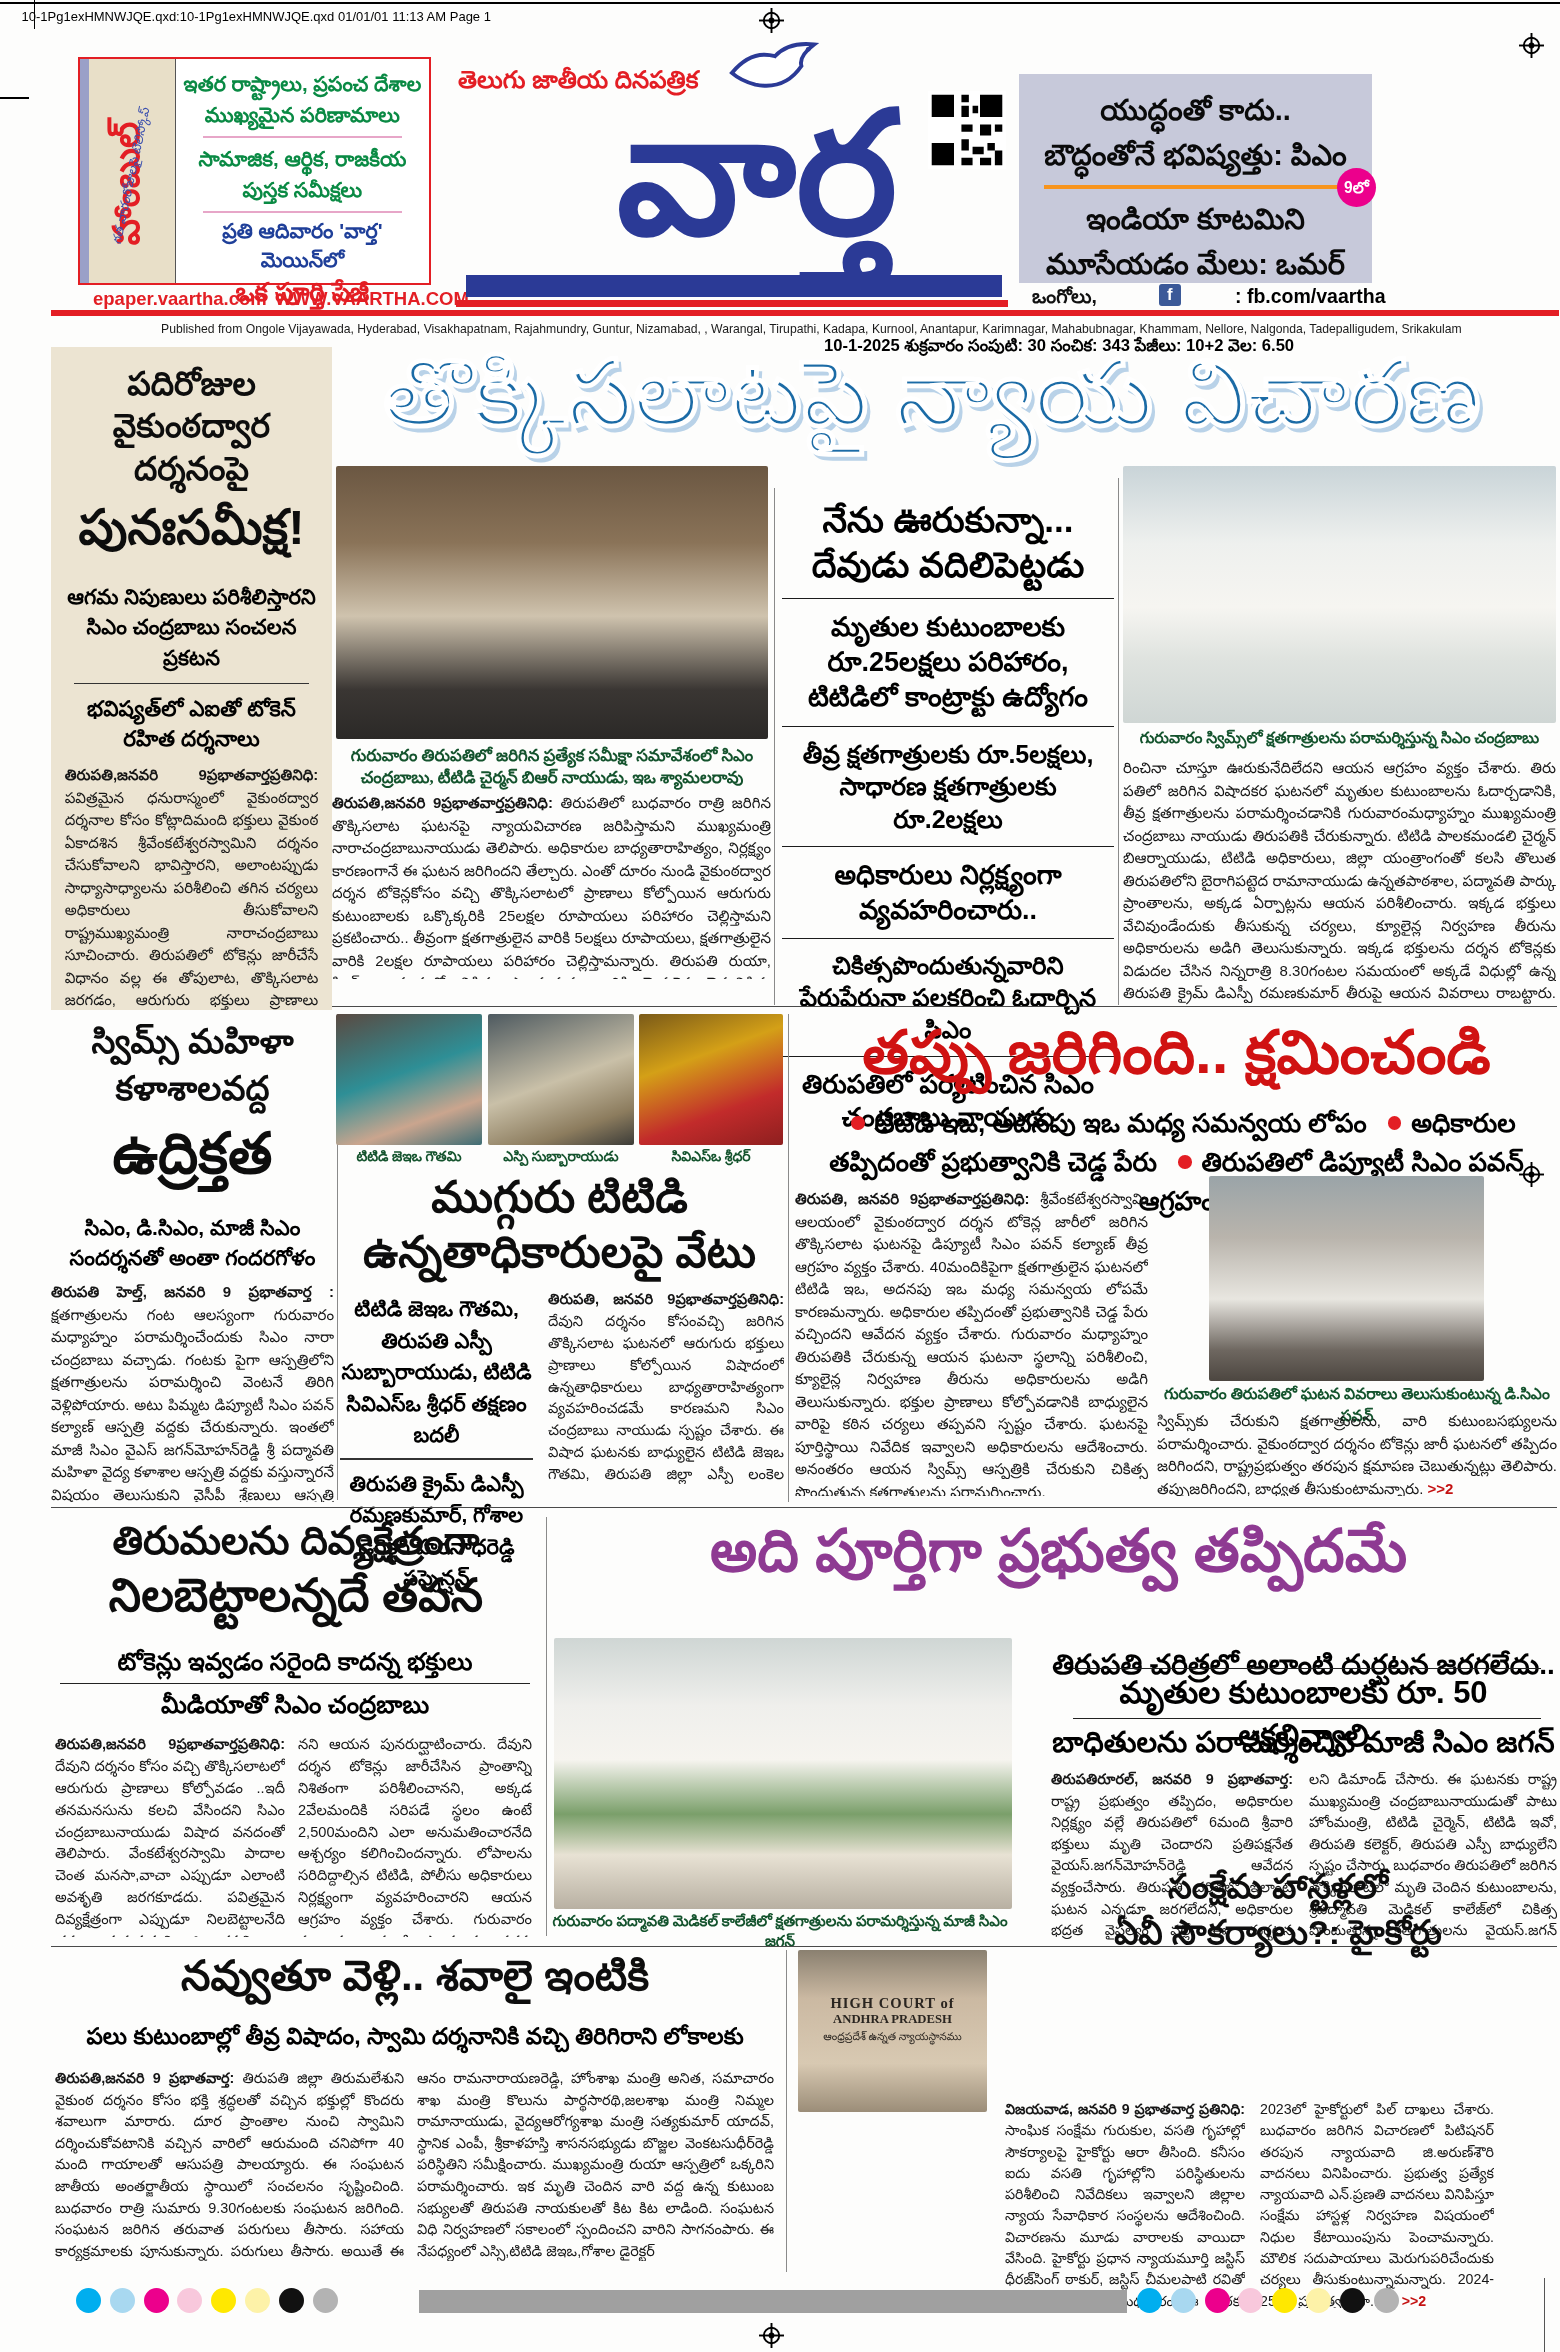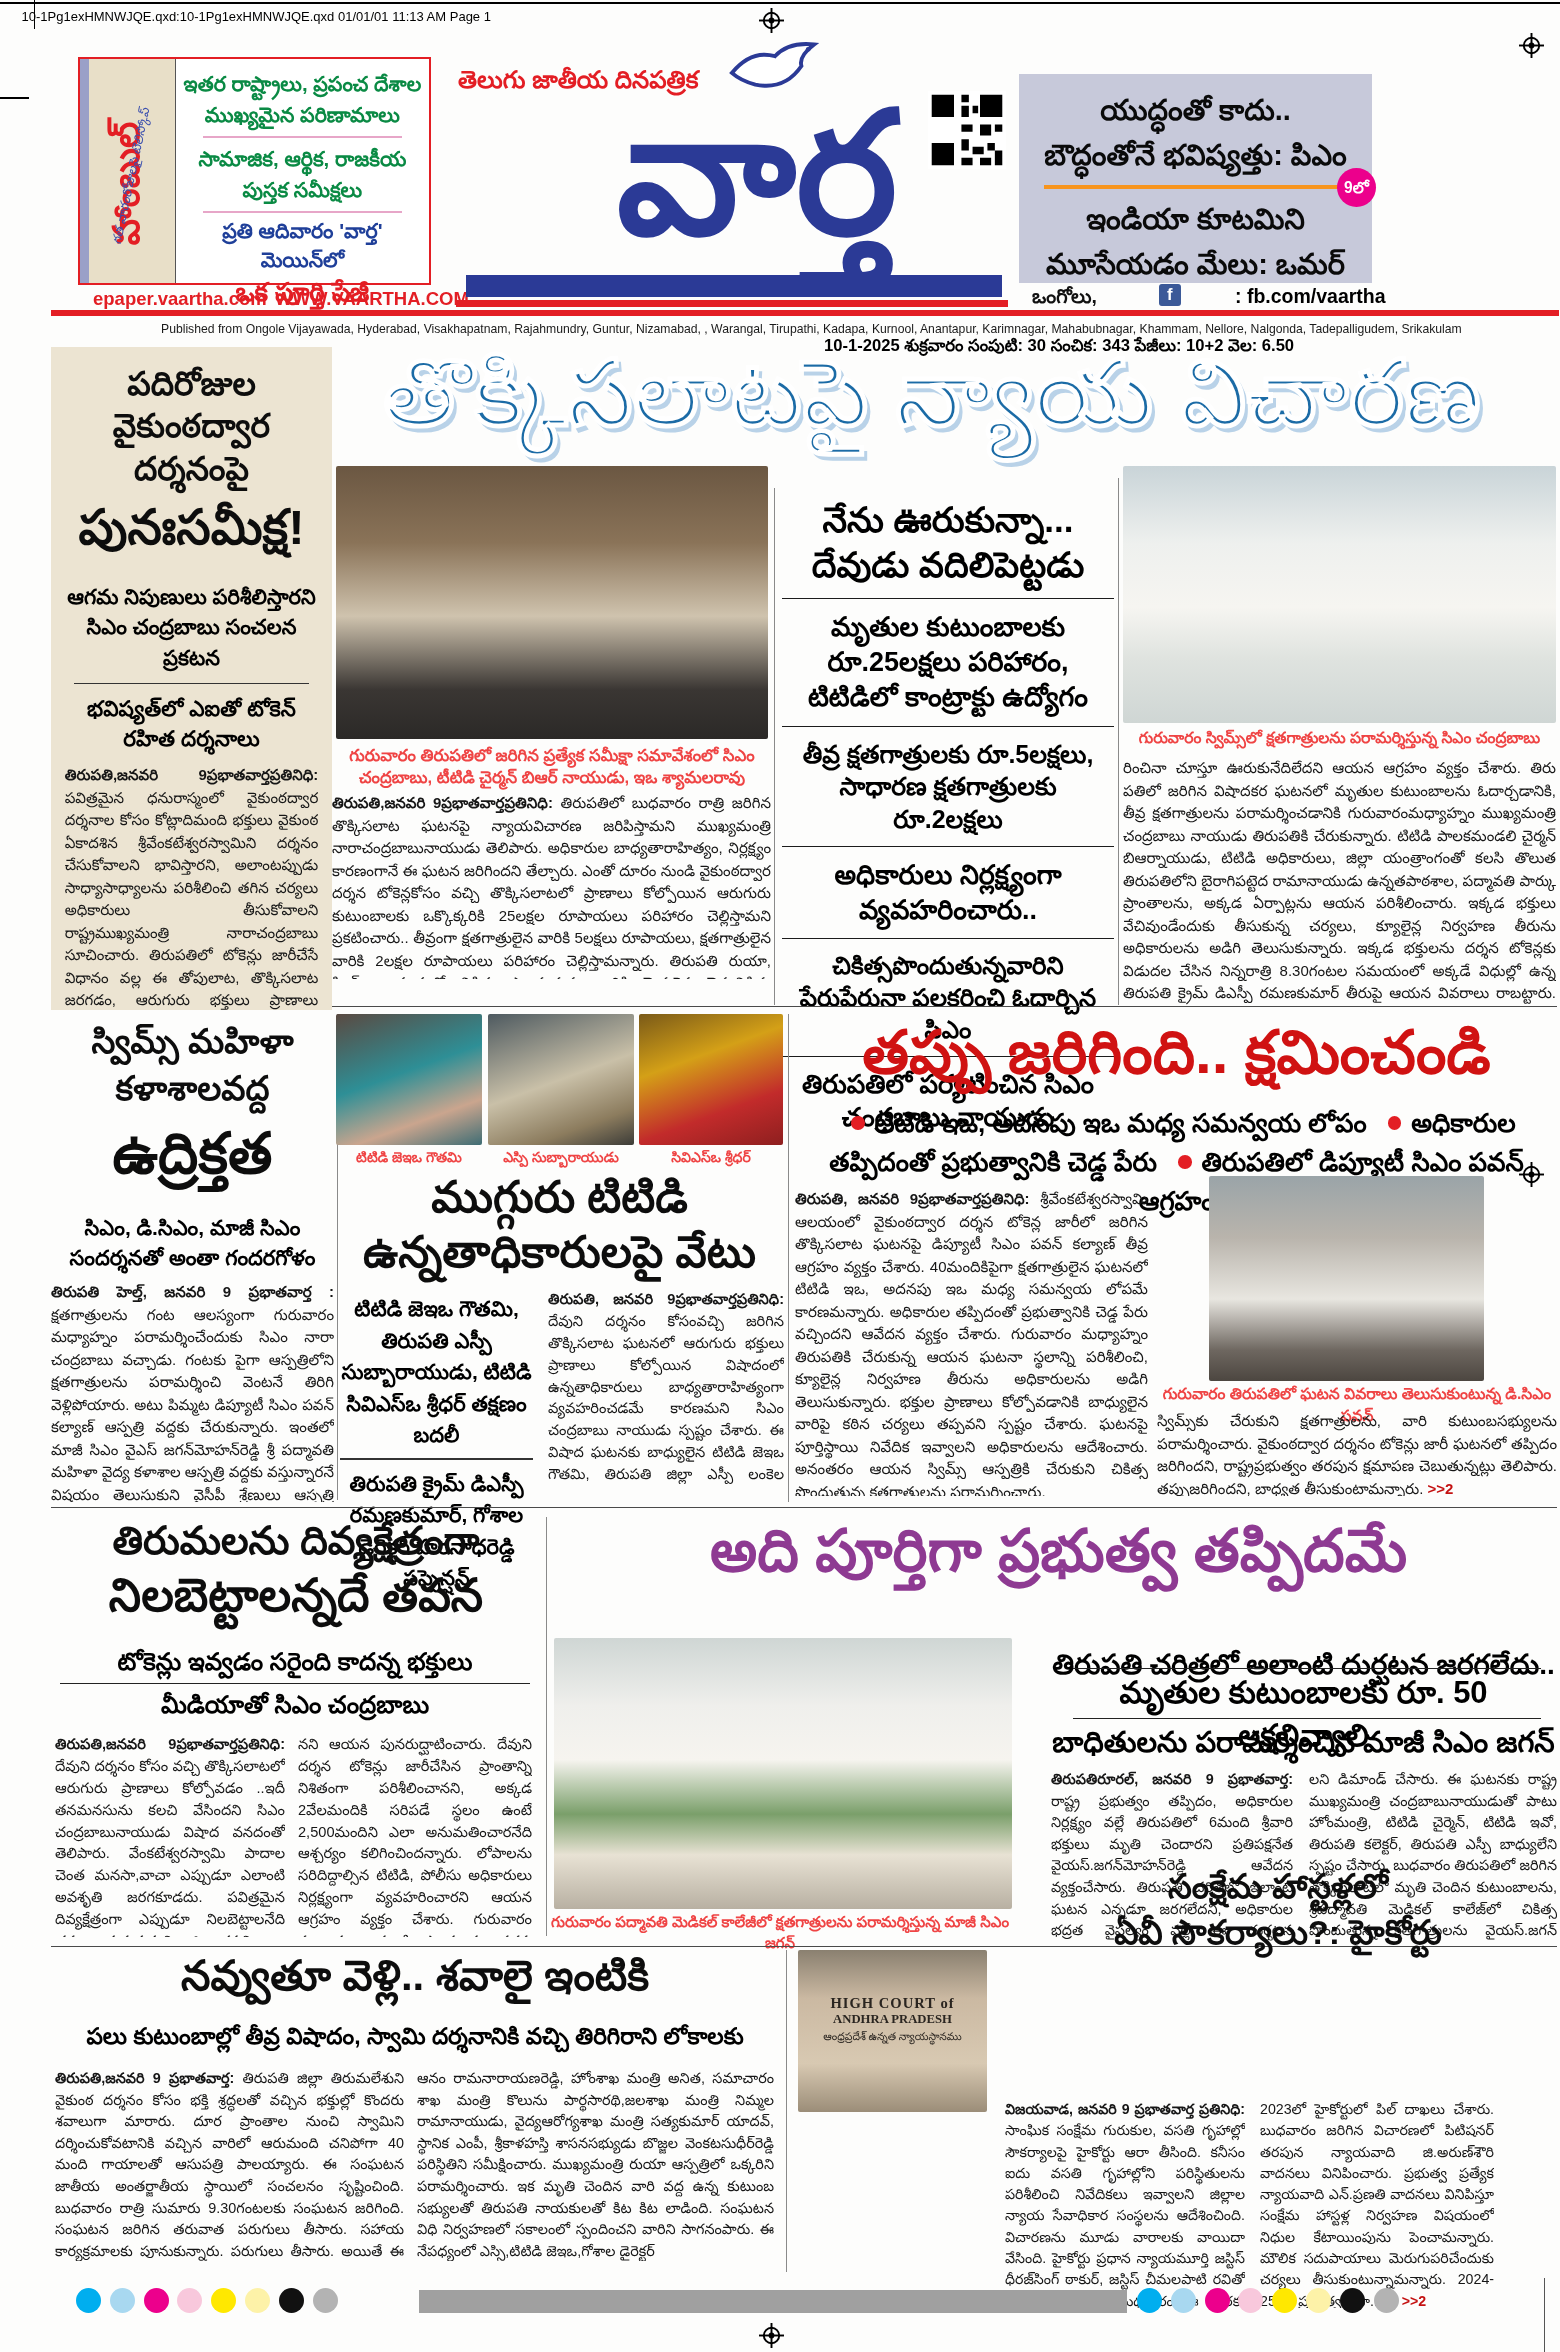--- a/index.html
+++ b/index.html
@@ -4,21 +4,21 @@
 <style>
   html,body{margin:0;padding:0;background:#ffffff;}
   #page{position:relative;width:1560px;height:2352px;background:#fdfdfc;overflow:hidden;
         font-family:"Liberation Sans", sans-serif;color:#111;}
   .abs{position:absolute;}
   .ctr{text-align:center;}
   .tb{font-weight:bold;}
   .body-txt{font-size:15px;line-height:1.5;text-align:justify;color:#161616;overflow:hidden;}
   .lead-in{font-weight:bold;}
   .jump{color:#c41212;font-weight:bold;white-space:nowrap;}
-  .caption{font-weight:bold;text-align:center;color:#ef4444;}
+  .caption{font-weight:bold;text-align:center;color:#14532d;font-family:Liberation Serif, serif;}
   .subhead{font-weight:bold;text-align:center;color:#000;}
   .rule-h{position:absolute;background:#4a4a4a;height:1px;}
   .rule-v{position:absolute;background:#8a8a8a;width:1px;}
   .h-lead{color:#1b6ba6;font-weight:700;-webkit-text-stroke:2px #ffffff;
           text-shadow:3.9px 4.9px 0 rgba(130,175,215,.55);letter-spacing:1px;}
   .h-black{color:#0d0d0d;font-weight:800;}
   .h-red{color:#d01212;font-weight:800;}
   .h-purple{color:#8e3a92;font-weight:800;}
   .photo{position:absolute;border-radius:2px;}
   .dot{display:inline-block;width:25px;height:25px;border-radius:50%;margin-right:8.8px;vertical-align:middle;}

